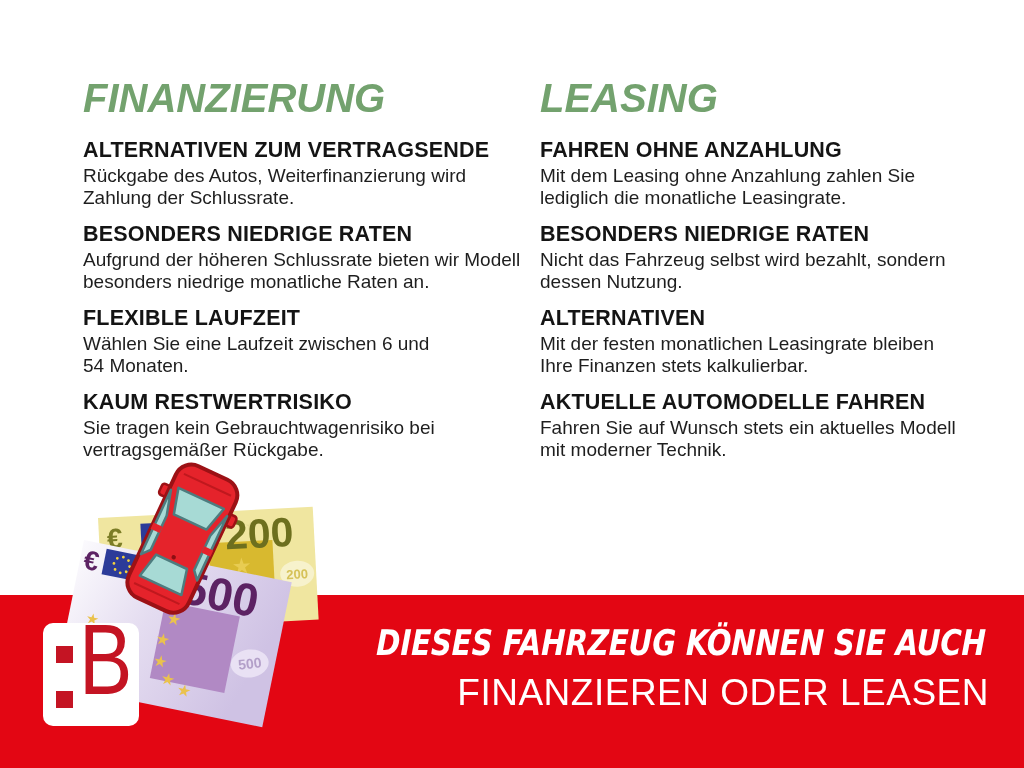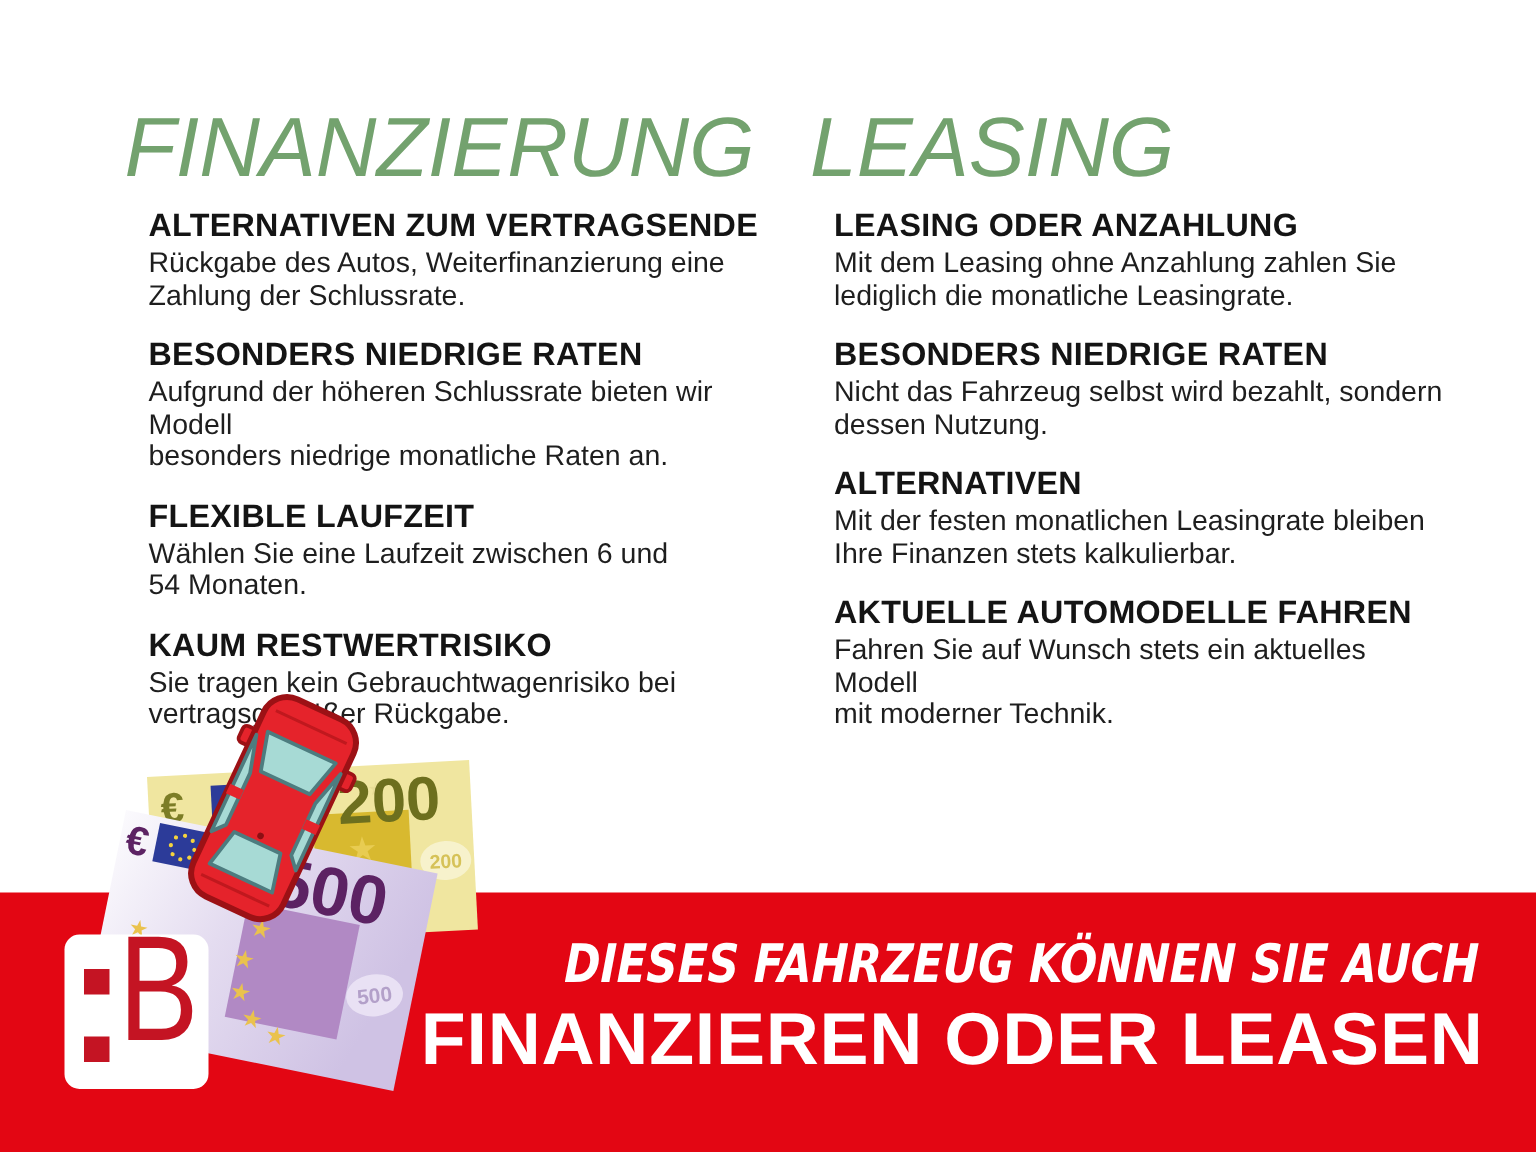--- a/index.html
+++ b/index.html
@@ -10,24 +10,24 @@
     -webkit-font-smoothing:antialiased;
   }
   .canvas{position:absolute;inset:0;}
 
   
   .col{position:absolute;top:76px;}
   .col-left{left:83px;width:462px;}
   .col-right{left:540px;width:442px;}
   .col-title{
     margin:0 0 18px 0;
-    font-style:italic;font-weight:400;font-size:56px;line-height:44px;
+    font-style:italic;font-weight:700;font-size:40px;line-height:44px;
     letter-spacing:0px;color:#73a26e;
   }
-  .section{margin:16px;}
+  .section{margin:0;}
   .section h2{
     margin:0 0 3px 0;
     font-size:21.5px;line-height:24px;font-weight:700;color:#141414;
     letter-spacing:0.2px;
   }
   .section p{
     margin:0 0 14px 0;
     font-size:19px;line-height:21.5px;color:#1e1e1e;
     white-space:pre-line;
   }
@@ -37,21 +37,21 @@
   .banner-line1{
     position:absolute;right:37px;top:622px;z-index:3;
     color:#ffffff;font-family:"DejaVu Sans", sans-serif;
     font-style:italic;font-weight:700;font-size:29px;line-height:34px;
     letter-spacing:0px;
     transform:scaleY(1.22) skewX(-2deg);transform-origin:right top;
     white-space:nowrap;
   }
   .banner-line2{
     position:absolute;right:35px;top:667px;z-index:3;
-    color:#ffffff;font-weight:700;font-size:49px;line-height:52px;
+    color:#ffffff;font-weight:400;font-size:37px;line-height:52px;
     letter-spacing:0.5px;white-space:nowrap;text-align:right;
   }
 
   
   .illustration{position:absolute;left:40px;top:440px;z-index:2;}
 
   
   .logo-box{
     position:absolute;left:43px;top:623px;width:96px;height:103px;
     background:#ffffff;border-radius:10px;z-index:6;
@@ -68,21 +68,21 @@
 </head>
 <body>
 
 <div class="canvas">
 
   <section class="col col-left">
     <h1 class="col-title">FINANZIERUNG</h1>
 
     <div class="section">
       <h2>ALTERNATIVEN ZUM VERTRAGSENDE</h2>
-      <p>Rückgabe des Autos, Weiterfinanzierung eine
+      <p>Rückgabe des Autos, Weiterfinanzierung wird
 Zahlung der Schlussrate.</p>
     </div>
     <div class="section">
       <h2>BESONDERS NIEDRIGE RATEN</h2>
       <p>Aufgrund der höheren Schlussrate bieten wir Modell
 besonders niedrige monatliche Raten an.</p>
     </div>
     <div class="section">
       <h2>FLEXIBLE LAUFZEIT</h2>
       <p>Wählen Sie eine Laufzeit zwischen 6 und
@@ -92,21 +92,21 @@
       <h2>KAUM RESTWERTRISIKO</h2>
       <p>Sie tragen kein Gebrauchtwagenrisiko bei
 vertragsgemäßer Rückgabe.</p>
     </div>
   </section>
 
   <section class="col col-right">
     <h1 class="col-title">LEASING</h1>
 
     <div class="section">
-      <h2>LEASING ODER ANZAHLUNG</h2>
+      <h2>FAHREN OHNE ANZAHLUNG</h2>
       <p>Mit dem Leasing ohne Anzahlung zahlen Sie
 lediglich die monatliche Leasingrate.</p>
     </div>
     <div class="section">
       <h2>BESONDERS NIEDRIGE RATEN</h2>
       <p>Nicht das Fahrzeug selbst wird bezahlt, sondern
 dessen Nutzung.</p>
     </div>
     <div class="section">
       <h2>ALTERNATIVEN</h2>

